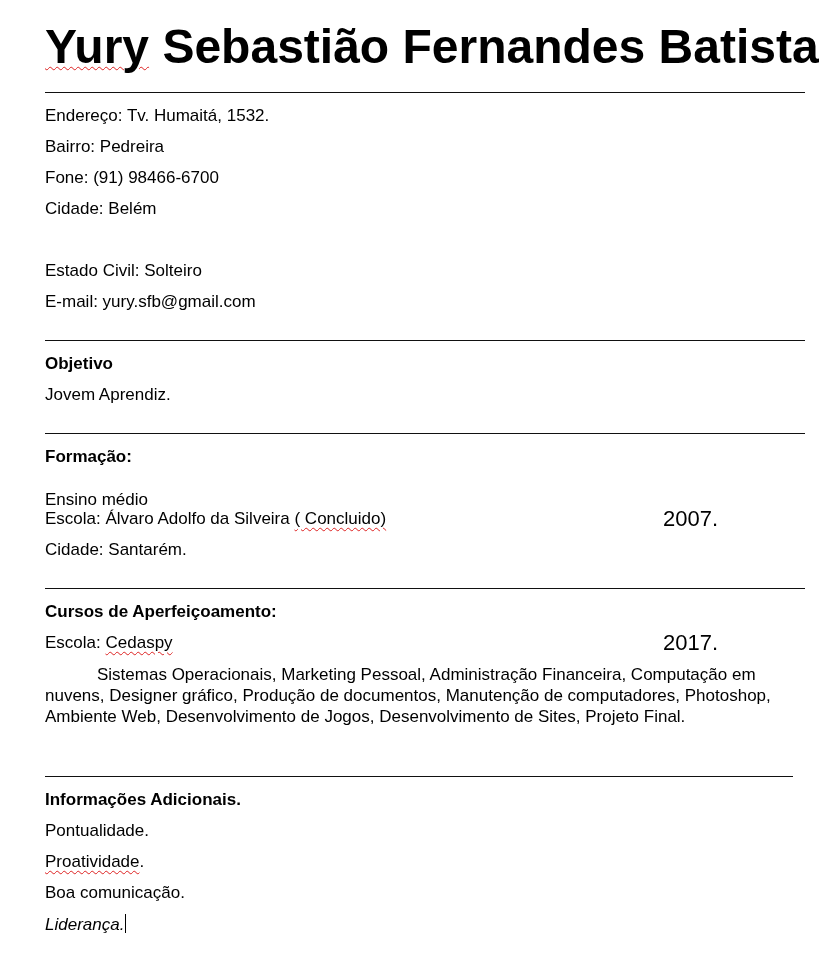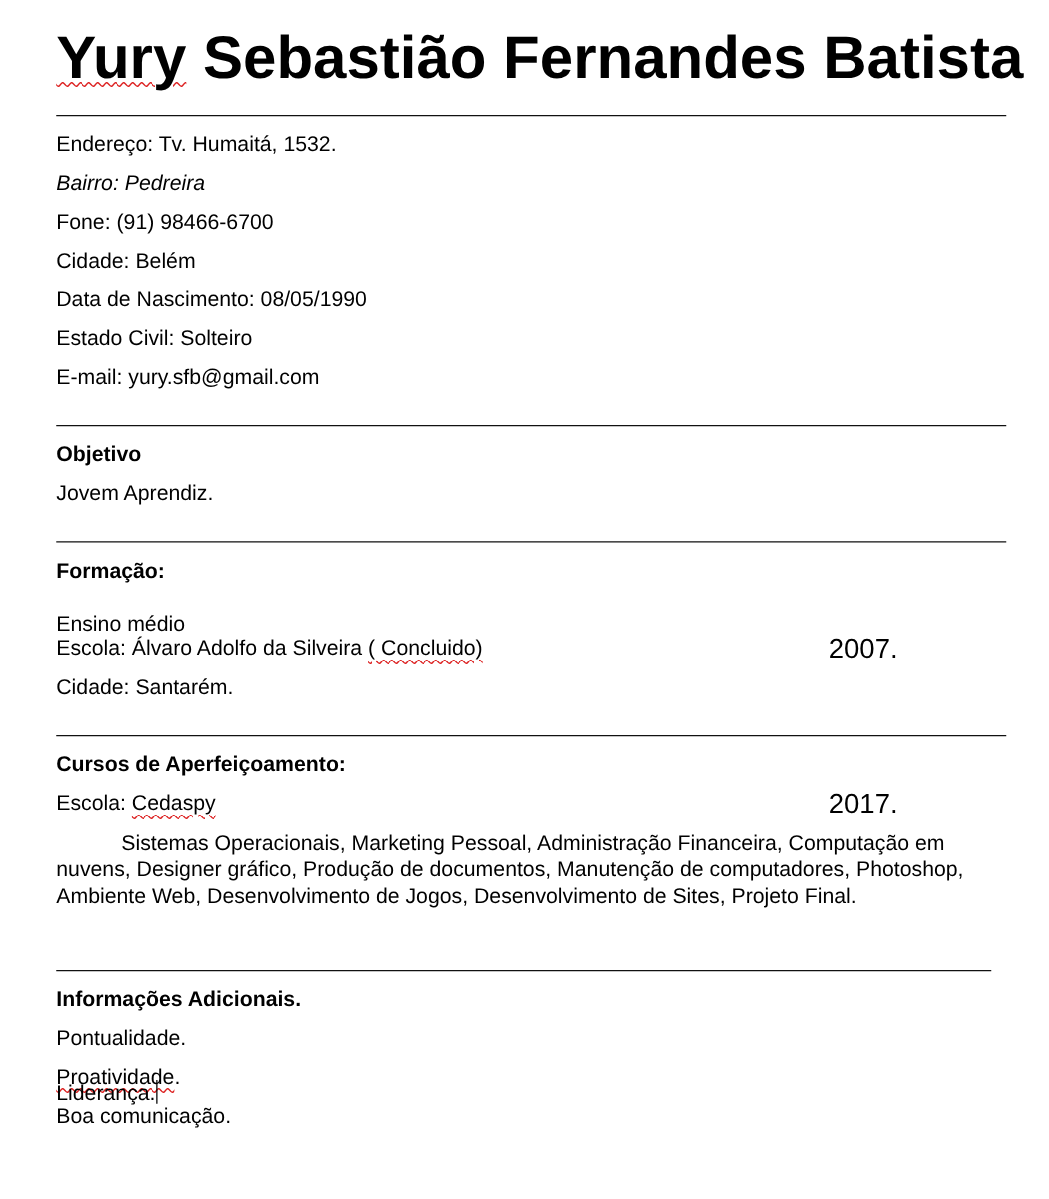--- a/index.html
+++ b/index.html
@@ -84,24 +84,23 @@
 
 <div class="page">
 
   <div class="title">
     <span class="spell-red">Yury</span><span> Sebastião Fernandes Batista</span>
   </div>
 
   <div class="rule" style="top:92px; width:760px;"></div>
 
   <div class="line" style="top:106px;">Endereço: Tv. Humaitá, 1532.</div>
-  <div class="line" style="top:137px;font-style:italic;">Bairro: Pedreira</div>
+  <div class="line" style="top:137px;">Bairro: Pedreira</div>
   <div class="line" style="top:168px;">Fone: (91) 98466-6700</div>
   <div class="line" style="top:199px;">Cidade: Belém</div>
-  <div class="line" style="top:230px;">Data de Nascimento: 08/05/1990</div>
   <div class="line" style="top:261px;">Estado Civil: Solteiro</div>
   <div class="line" style="top:292px;">E-mail: yury.sfb@gmail.com</div>
 
   <div class="rule" style="top:340px; width:760px;"></div>
 
   <div class="line bold" style="top:354px;">Objetivo</div>
   <div class="line" style="top:385px;">Jovem Aprendiz.</div>
 
   <div class="rule" style="top:433px; width:760px;"></div>
 
@@ -123,17 +122,17 @@
   <div class="paragraph">Sistemas Operacionais, Marketing Pessoal, Administração Financeira, Computação em nuvens, Designer gráfico, Produção de documentos, Manutenção de computadores, Photoshop, Ambiente Web, Desenvolvimento de Jogos, Desenvolvimento de Sites, Projeto Final.</div>
 
   <div class="rule" style="top:776px; width:748px;"></div>
 
   <div class="line bold" style="top:790px;">Informações Adicionais.</div>
   <div class="line" style="top:821px;">Pontualidade.</div>
   <div class="line" style="top:852px;">
     <span class="spell-red">Proatividade</span><span>.</span>
   </div>
   <div class="line" style="top:883px;">Boa comunicação.</div>
-  <div class="line" style="top:864px;">
+  <div class="line" style="top:914px;font-style:italic;">
     <span>Liderança.</span><span class="cursor"></span>
   </div>
 
 </div>
 
 </body></html>

